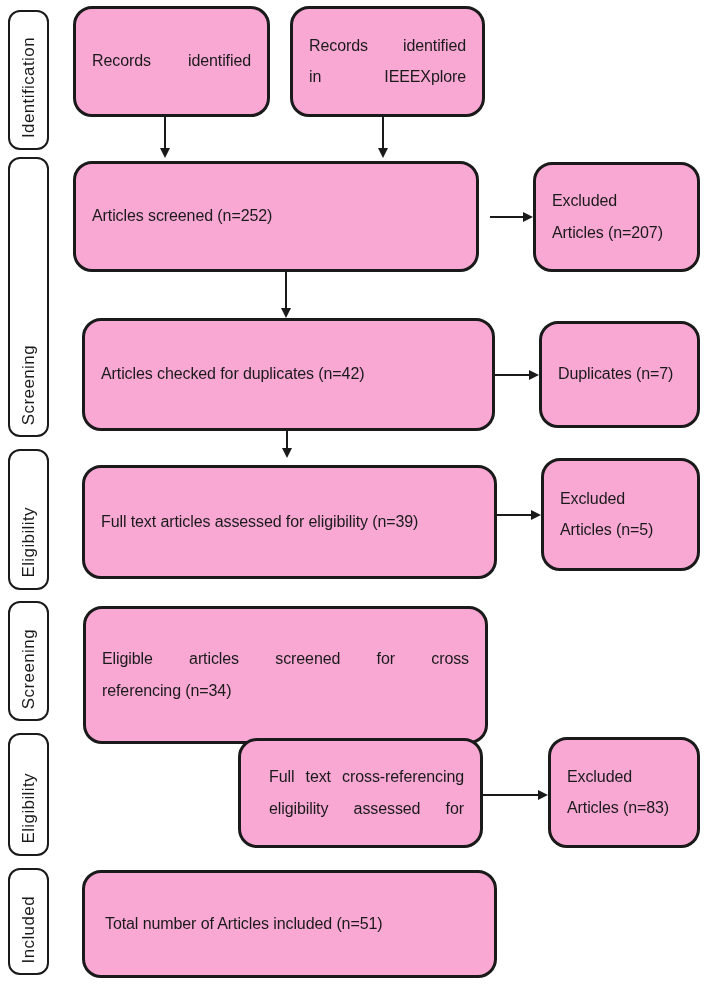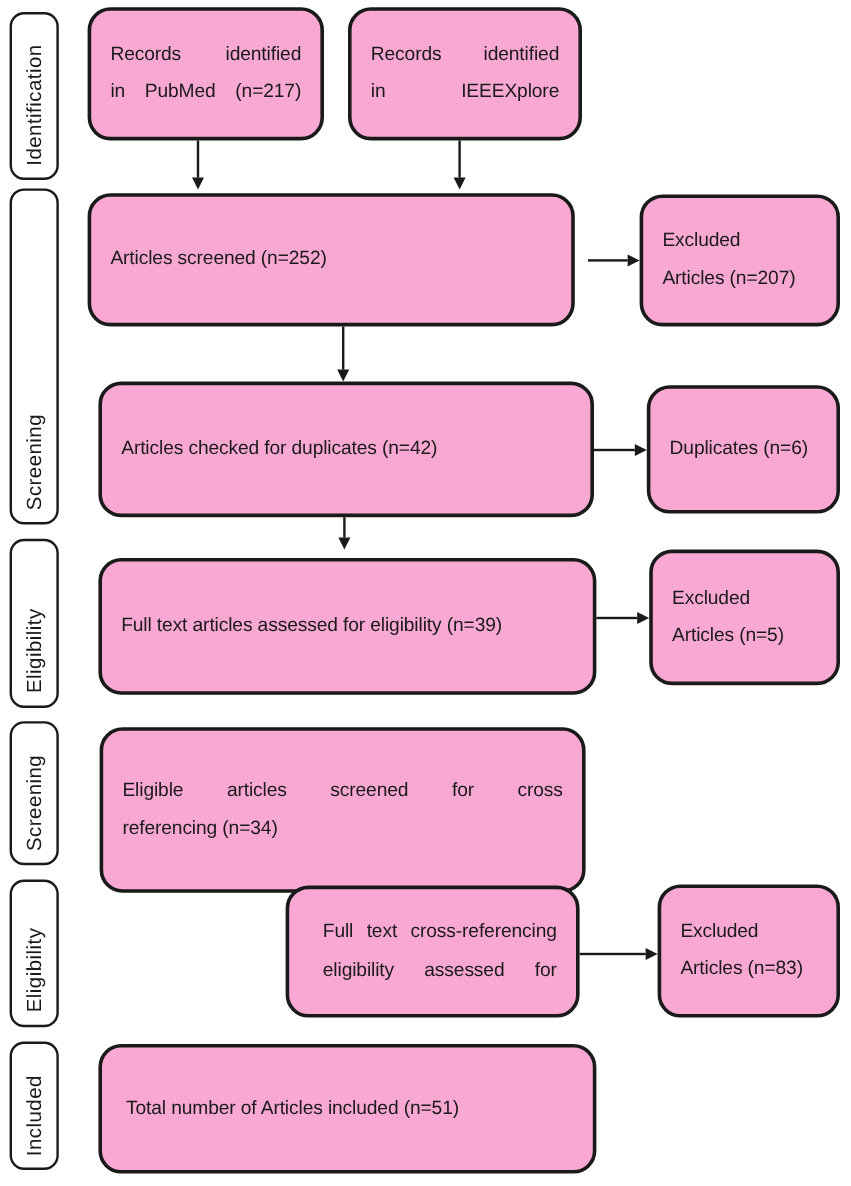--- a/index.html
+++ b/index.html
@@ -83,21 +83,20 @@
   </div>
   <div class="stage" style="top:733px;height:123px;">
     <span>Eligibility</span>
   </div>
   <div class="stage" style="top:868px;height:107px;">
     <span>Included</span>
   </div>
 
   <div class="fbox" style="left:73px;top:6px;width:197px;height:111px;">
     <div class="line just">Records identified</div>
-    <div class="line just">in PubMed (n=217)</div>
   </div>
   <div class="fbox" style="left:290px;top:6px;width:195px;height:111px;">
     <div class="line just">Records identified</div>
     <div class="line just">in IEEEXplore</div>
   </div>
 
   <div class="va" style="left:159px;top:117px;height:41px;">
     <div class="sh"></div>
       <div class="hd"></div>
   </div>
@@ -124,21 +123,21 @@
   </div>
 
   <div class="fbox" style="left:82px;top:300px;width:413px;height:113px;margin-top:18px;">
     <div class="line nowrap">Articles checked for duplicates (n=42)</div>
   </div>
   <div class="ha" style="left:495px;top:369px;width:44px;">
     <div class="sh"></div>
       <div class="hd"></div>
   </div>
   <div class="fbox" style="left:539px;top:321px;width:161px;height:107px;">
-    <div class="line nowrap">Duplicates (n=6)</div>
+    <div class="line nowrap">Duplicates (n=7)</div>
   </div>
 
   <div class="va" style="left:281px;top:431px;height:27px;">
     <div class="sh"></div>
       <div class="hd"></div>
   </div>
 
   <div class="fbox" style="left:82px;top:465px;width:415px;height:114px;">
     <div class="line nowrap">Full text articles assessed for eligibility (n=39)</div>
   </div>

